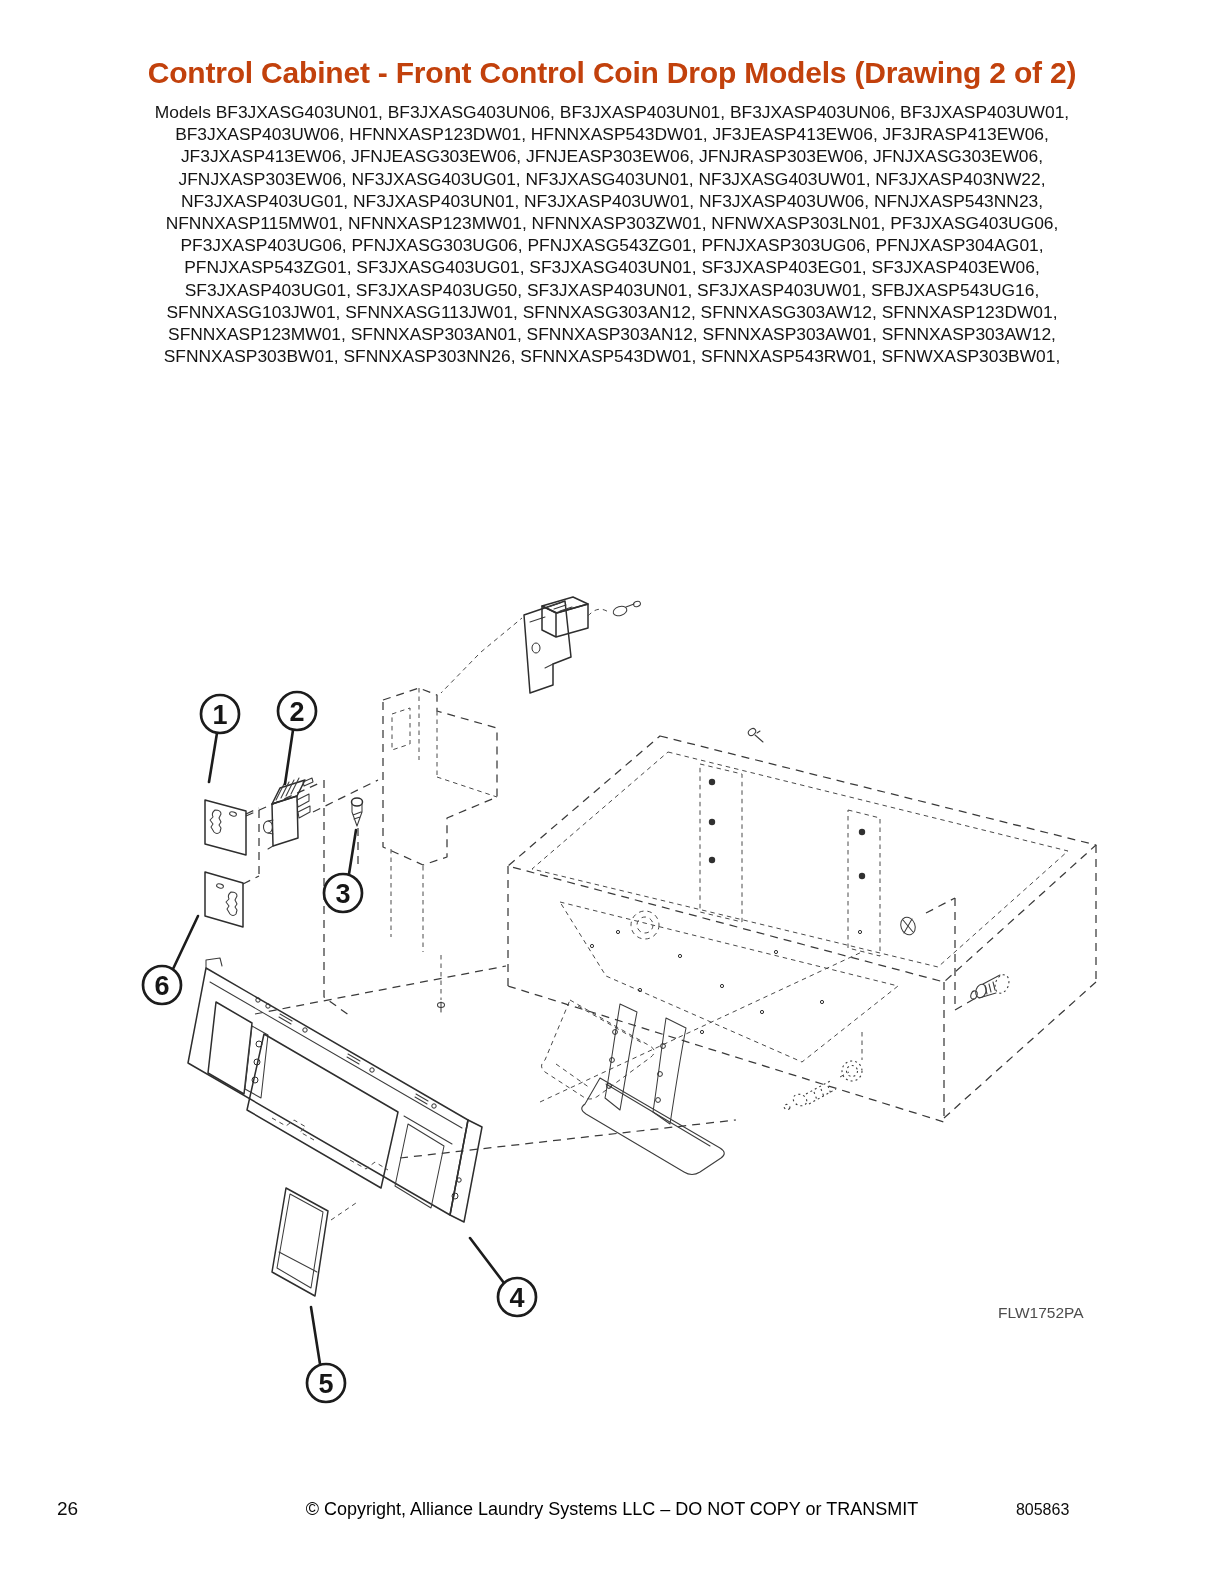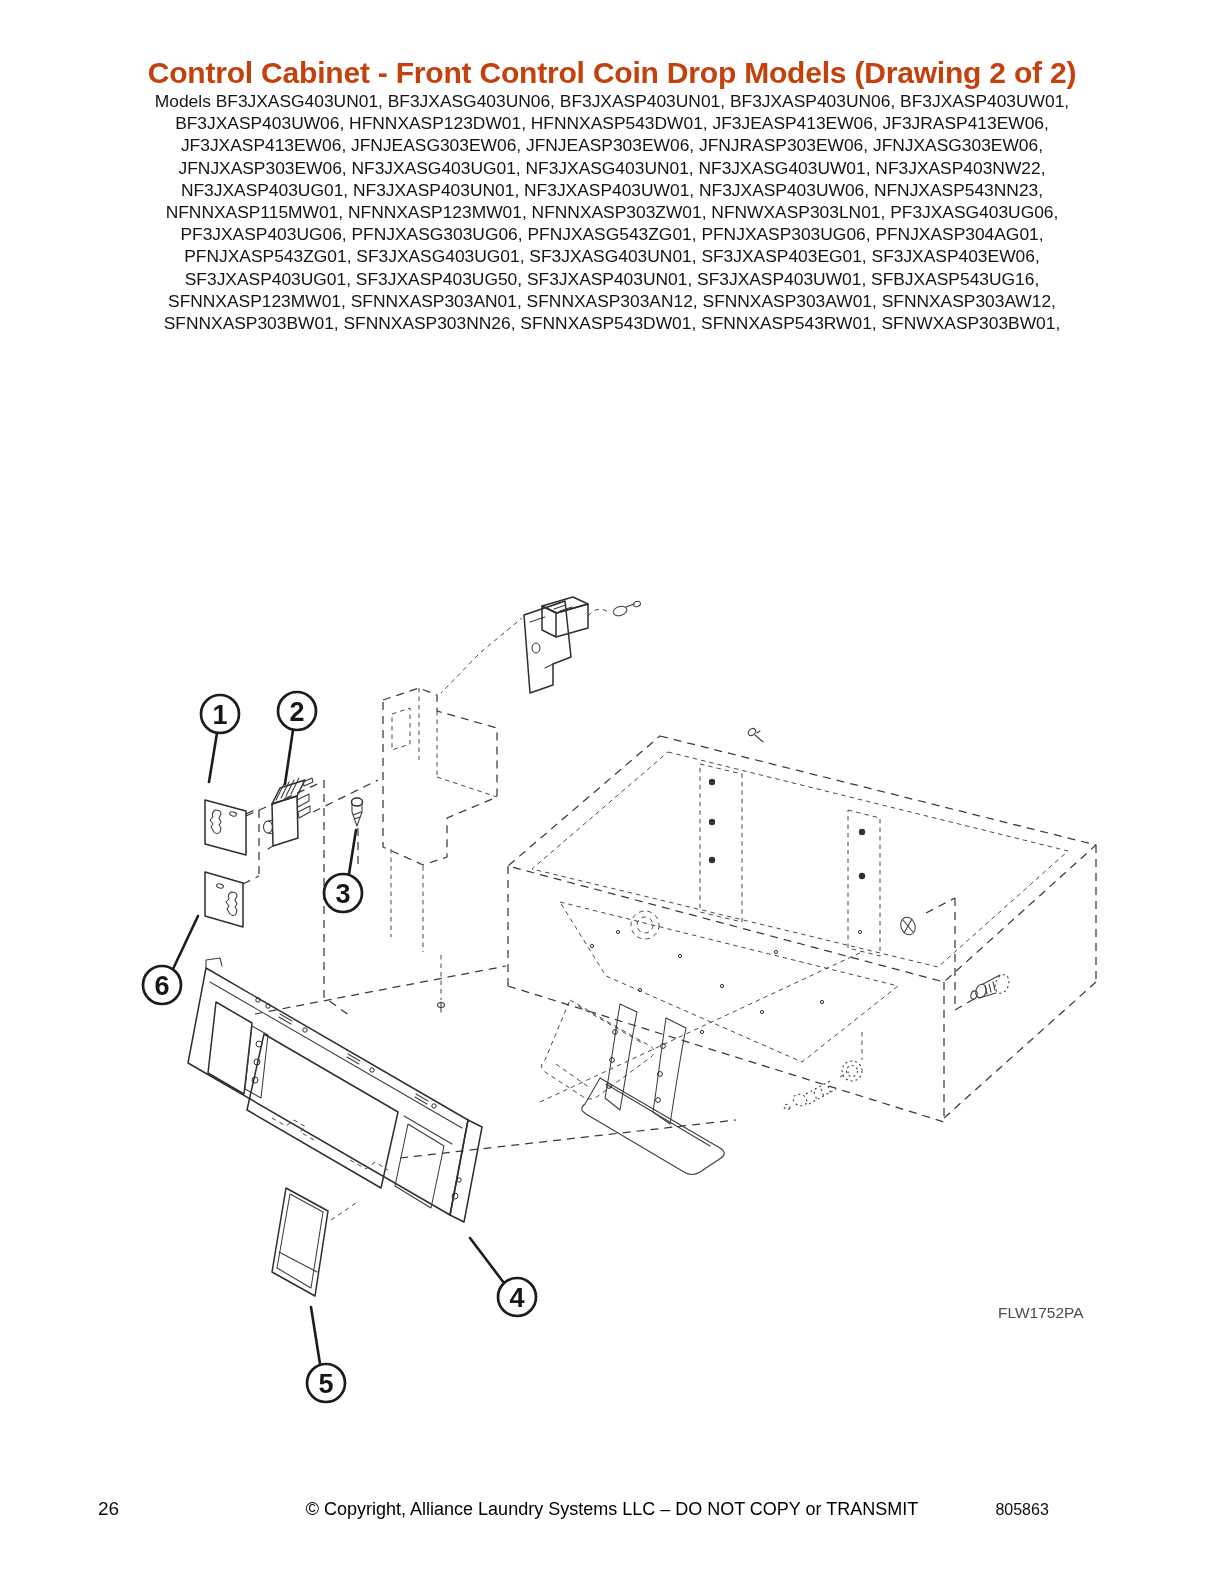--- a/index.html
+++ b/index.html
@@ -11,20 +11,21 @@
     font-family:"Liberation Sans", sans-serif;
     color:#111;
     overflow:hidden;
   }
   .header { position:absolute; top:56px; left:0; width:100%; text-align:center; }
   .title {
     font-size:30px; font-weight:bold; letter-spacing:-0.2px; color:#c2410c;
     margin:0 40px;
   }
   .models {
+    margin-top:11px;
     font-size:17.4px; line-height:22.2px;
     color:#141414;
   }
   .models div { white-space:nowrap; }
   .diagram-svg { position:absolute; left:0; top:0; width:1224px; height:1584px; }
 
   
   .s  { fill:none; stroke:#2e2e2e; stroke-width:1.5; stroke-linejoin:round; stroke-linecap:round; }
   .s2 { fill:none; stroke:#3c3c3c; stroke-width:1.05; stroke-linejoin:round; stroke-linecap:round; }
   .d  { fill:none; stroke:#3a3a3a; stroke-width:1.25; stroke-dasharray:8 6; stroke-linejoin:round; }
@@ -33,21 +34,21 @@
   .co { fill:#ffffff; stroke:#1c1c1c; stroke-width:2.7; }
   .cn { font-family:"Liberation Sans",sans-serif; font-size:27px; font-weight:bold; fill:#161616; text-anchor:middle; }
   .aw { fill:none; stroke:#1c1c1c; stroke-width:2.6; stroke-linecap:round; }
   .fig { font-family:"Liberation Sans",sans-serif; font-size:15.5px; fill:#4d4d4d; }
   .scr { fill:#303030; stroke:none; }
   .hole{ fill:none; stroke:#2e2e2e; stroke-width:1; }
 
   .footer {
     position:absolute; left:0; top:1498px; width:1224px;
     display:grid; grid-template-columns:1fr auto 1fr; align-items:baseline;
-    padding:0 98px; box-sizing:border-box;
+    padding:0 57px; box-sizing:border-box;
   }
   .footer .pageno { font-size:19px; text-align:left; color:#0c0c0c; }
   .footer .copy   { font-size:18px; text-align:right; color:#000000; }
   .footer .docno  { font-size:16px; text-align:center; color:#0c0c0c; }
 </style>
 </head>
 <body>
 
 <div class="page">
 
@@ -56,20 +57,21 @@
     <div class="models">
       <div>Models BF3JXASG403UN01, BF3JXASG403UN06, BF3JXASP403UN01, BF3JXASP403UN06, BF3JXASP403UW01,</div>
       <div>BF3JXASP403UW06, HFNNXASP123DW01, HFNNXASP543DW01, JF3JEASP413EW06, JF3JRASP413EW06,</div>
       <div>JF3JXASP413EW06, JFNJEASG303EW06, JFNJEASP303EW06, JFNJRASP303EW06, JFNJXASG303EW06,</div>
       <div>JFNJXASP303EW06, NF3JXASG403UG01, NF3JXASG403UN01, NF3JXASG403UW01, NF3JXASP403NW22,</div>
       <div>NF3JXASP403UG01, NF3JXASP403UN01, NF3JXASP403UW01, NF3JXASP403UW06, NFNJXASP543NN23,</div>
       <div>NFNNXASP115MW01, NFNNXASP123MW01, NFNNXASP303ZW01, NFNWXASP303LN01, PF3JXASG403UG06,</div>
       <div>PF3JXASP403UG06, PFNJXASG303UG06, PFNJXASG543ZG01, PFNJXASP303UG06, PFNJXASP304AG01,</div>
       <div>PFNJXASP543ZG01, SF3JXASG403UG01, SF3JXASG403UN01, SF3JXASP403EG01, SF3JXASP403EW06,</div>
       <div>SF3JXASP403UG01, SF3JXASP403UG50, SF3JXASP403UN01, SF3JXASP403UW01, SFBJXASP543UG16,</div>
+      <div>SFNNXASG103JW01, SFNNXASG113JW01, SFNNXASG303AN12, SFNNXASG303AW12, SFNNXASP123DW01,</div>
       <div>SFNNXASP123MW01, SFNNXASP303AN01, SFNNXASP303AN12, SFNNXASP303AW01, SFNNXASP303AW12,</div>
       <div>SFNNXASP303BW01, SFNNXASP303NN26, SFNNXASP543DW01, SFNNXASP543RW01, SFNWXASP303BW01,</div>
     </div>
   </div>
 
   <svg class="diagram-svg" viewBox="0 0 1224 1584">
     <defs>
       <marker id="ah" markerWidth="11" markerHeight="9" refX="9" refY="4.5" orient="auto" markerUnits="userSpaceOnUse">
         <path d="M0,0 L10,4.5 L0,9 Z" fill="#1c1c1c"></path>
       </marker>

